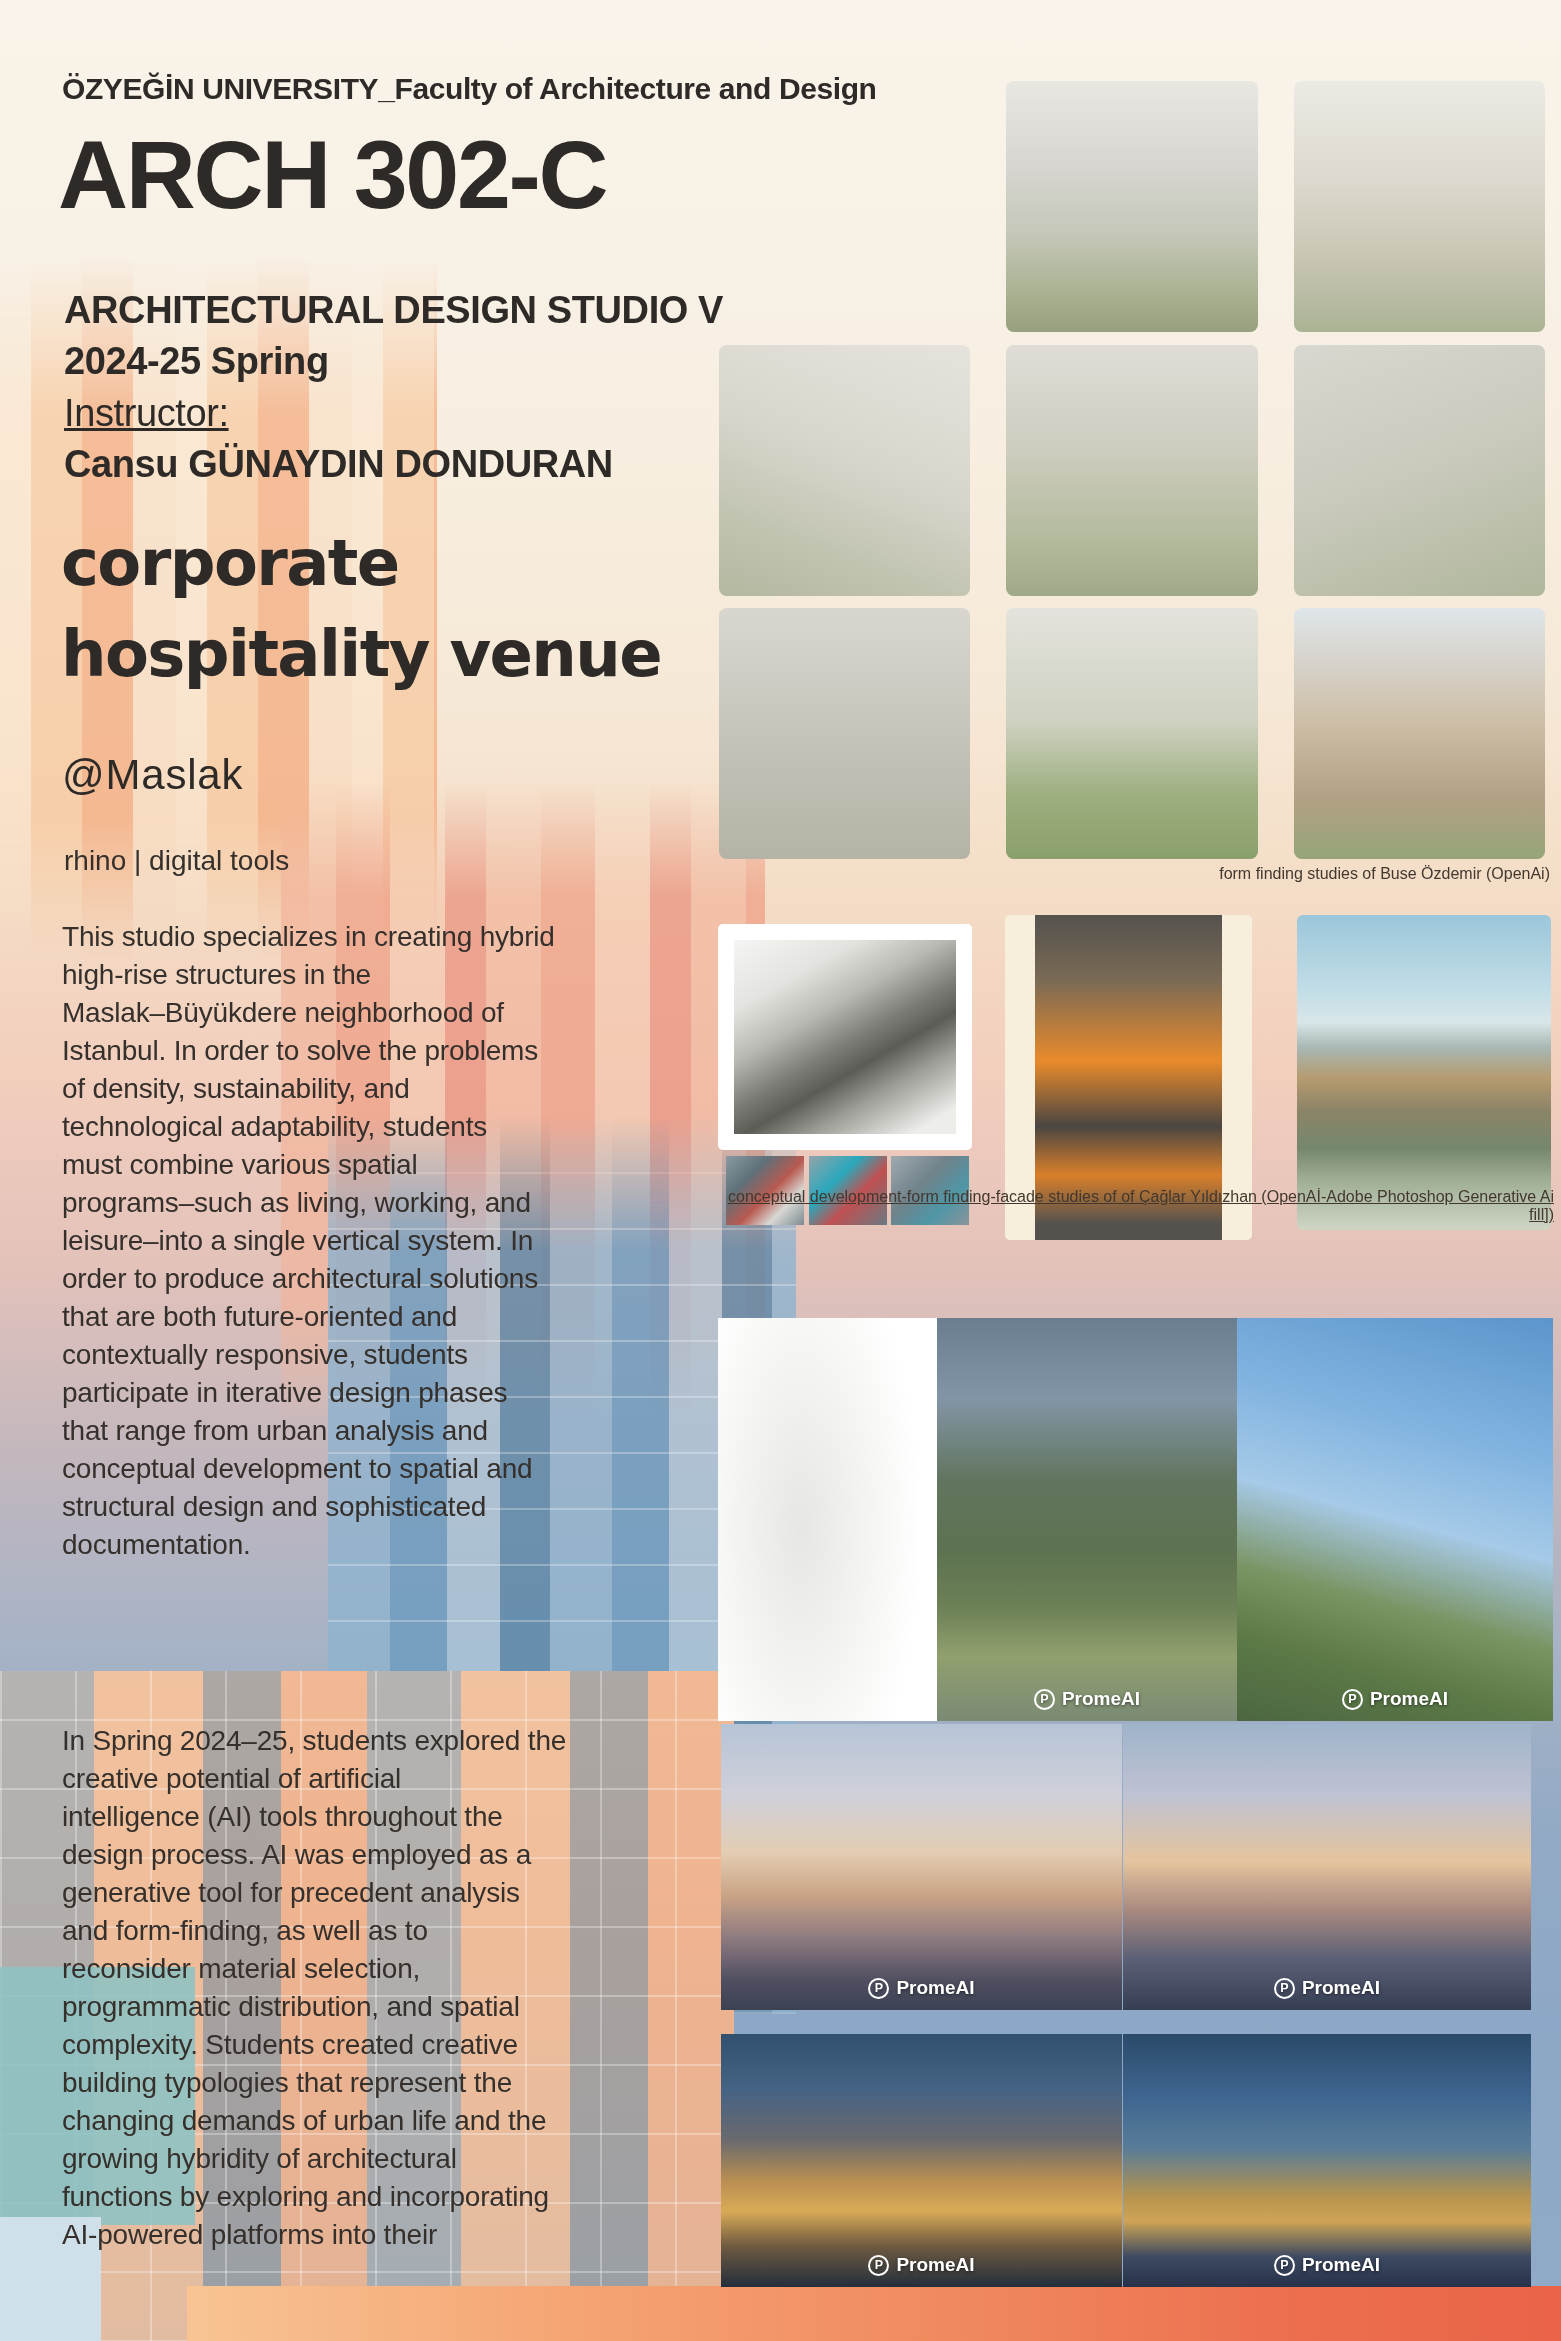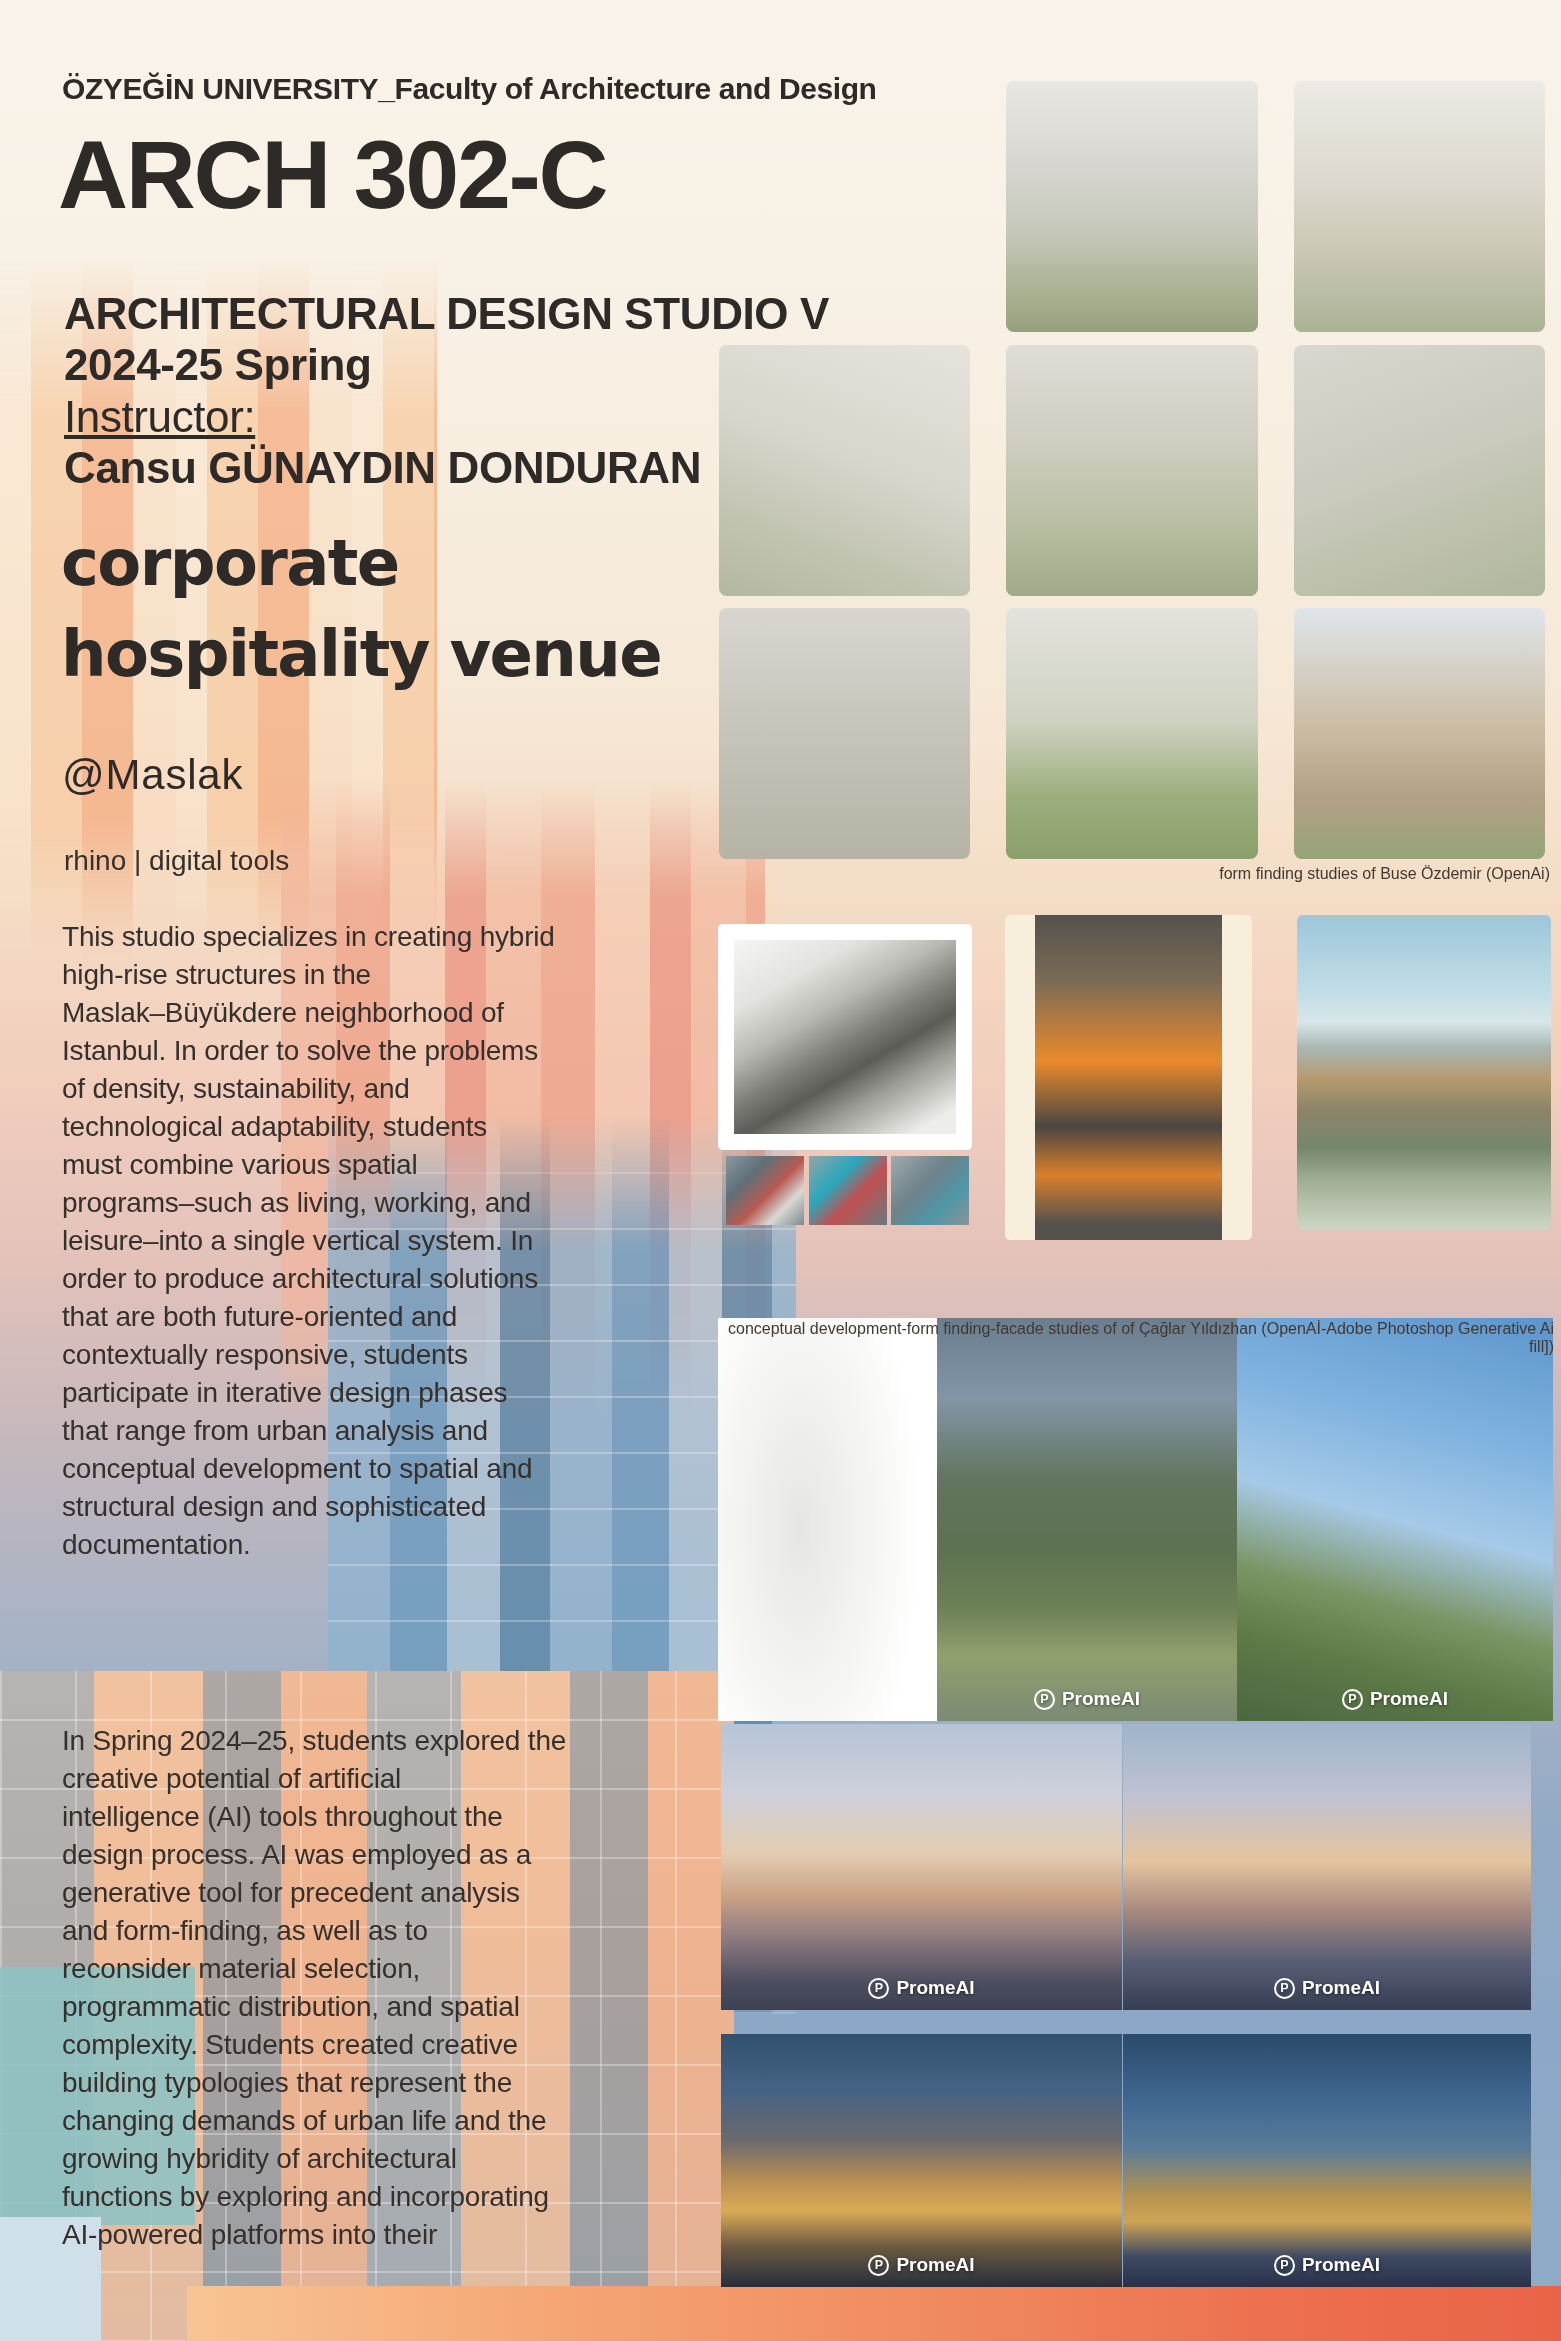--- a/index.html
+++ b/index.html
@@ -41,39 +41,39 @@
       linear-gradient(180deg,#f0c2a2 0%,#e9b493 40%,#dcb49c 70%,#cbb3a6 100%);}
   .bg-teal-block{left:0;top:1967px;width:195px;height:258px;background:#8fc2c3;opacity:.9;}
   .bg-pale-block{left:0;top:2217px;width:101px;height:125px;background:#cfe0ea;}
   .bg-orange-band{left:187px;top:2286px;width:1374px;height:56px;
     background:linear-gradient(90deg,#f8c493 0%,#f5a271 30%,#f08a5e 55%,#ec6f4f 80%,#ea6348 100%);}
 
   
   .txt{position:absolute;z-index:3;color:#2e2a27;}
   .uni-line{left:62px;top:72px;font-size:30px;font-weight:bold;letter-spacing:-0.4px;}
   .course-code{left:58px;top:119px;font-size:97px;font-weight:bold;letter-spacing:-2.3px;}
-  .sub{left:64px;font-size:44px;font-weight:bold;letter-spacing:-0.4px;}
+  .sub{left:64px;font-size:38px;font-weight:bold;letter-spacing:-0.4px;}
   .sub1{top:289px;} .sub2{top:340px;} .sub3{top:392px;font-weight:500;text-decoration:underline;} .sub4{top:443px;}
   .ptitle{left:61px;top:518px;font-family:"DejaVu Sans",sans-serif;font-size:64px;
           font-weight:bold;letter-spacing:-1.6px;line-height:91px;color:#2d2a27;}
   .maslak{left:62px;top:751px;font-size:42px;font-weight:400;letter-spacing:0.8px;color:#2d2a27;}
   .tools{left:64px;top:845px;font-size:28px;font-weight:400;color:#35302c;}
   .para{left:62px;width:687px;font-size:28px;line-height:38px;font-weight:500;
         color:#35302c;white-space:pre-line;letter-spacing:-0.2px;}
   .para1{top:918px;} .para2{top:1722px;}
 
   
   .img{position:absolute;z-index:2;border-radius:7.8px;}
   .grid-top{position:absolute;z-index:2;left:719px;top:81px;display:grid;
     grid-template-columns:251px 252px 251px;grid-auto-rows:251px;column-gap:36px;row-gap:12.5px;}
   .grid-top .cell{border-radius:7.8px;}
   .grid-top .empty{background:transparent;}
   .caption{position:absolute;z-index:3;font-size:16px;color:#42382f;text-align:right;}
   .cap1{left:781px;top:865px;width:769px;}
-  .cap2{left:703px;top:1320px;width:851px;}
+  .cap2{left:703px;top:1188px;width:851px;text-decoration:underline;}
   .cap3{left:781px;top:2294px;width:749px;color:#4a342c;}
 
   .card-sketch{left:718px;top:924px;width:254px;height:226px;background:#fff;
                padding:15.6px;border-radius:4.7px;}
   .card-sketch .inner{width:100%;height:100%;}
   .thumbs{position:absolute;z-index:2;left:726px;top:1156px;display:flex;gap:4.7px;}
   .thumbs .th{width:78px;height:69px;}
   .card-tower{left:1005px;top:915px;width:247px;height:325px;border-radius:4.7px;}
   .img-render{left:1297px;top:915px;width:254px;height:315px;border-radius:6.2px;}
 

